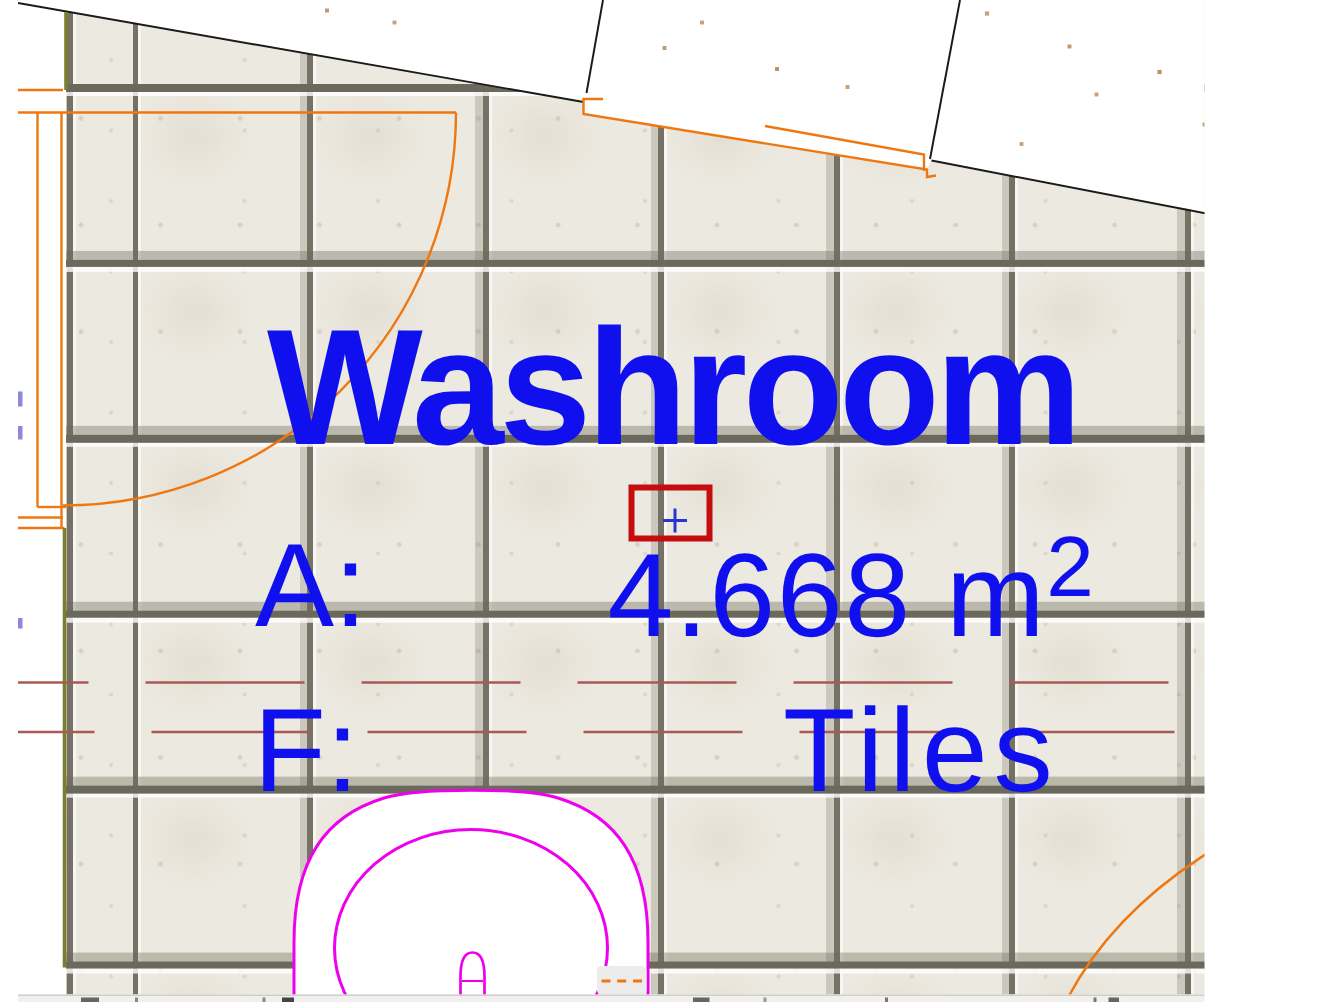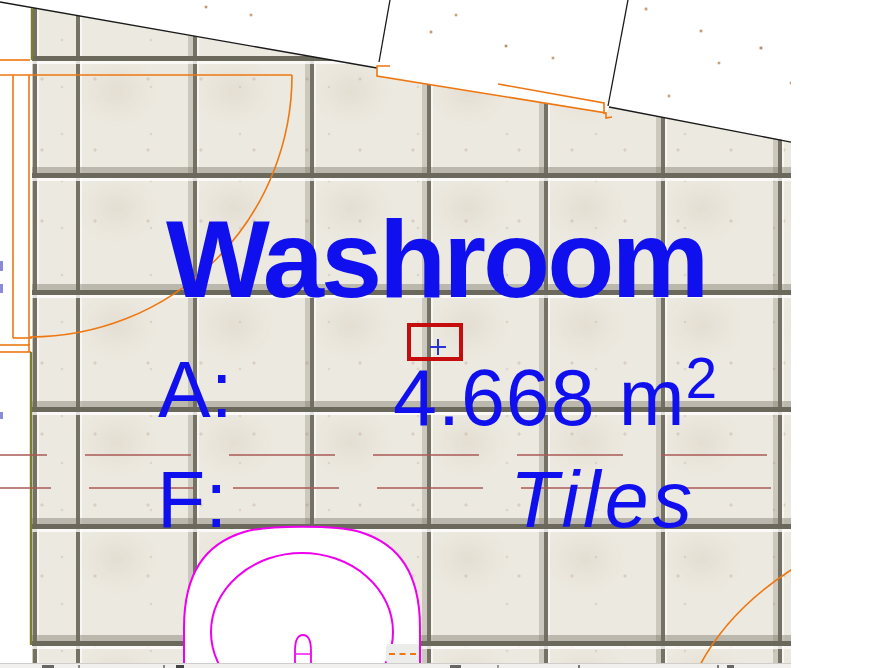--- a/index.html
+++ b/index.html
@@ -1,18 +1,18 @@
 <!DOCTYPE html>
 <html style="--blue: #1010ef; --orange: #ee7711; --magenta: #ee00ee; --selred: #c60d0d; --cross: #2a35cf; --dashred: #aa5a55; --olive: #7d7d2f; --grout: #6b695c; --tile: #ece9e0; --wall_black: #1a1a1a;"><head>
 <meta charset="utf-8">
 <style>
   html,body{margin:0;padding:0;background:#ffffff;}
   body{width:894px;height:668px;overflow:hidden;position:relative;
        font-family:"Liberation Sans",sans-serif;}
-  #canvas{position:absolute;left:0;top:0;width:791px;height:668px;overflow:hidden;text-align:center;}
+  #canvas{position:absolute;left:12px;top:0;width:791px;height:668px;overflow:hidden;text-align:center;}
 
   
   .tiles{
     position:absolute;left:32px;top:0;width:862px;height:663px;
     background-color:#ece9e0;
     background-image:
       repeating-linear-gradient(180deg,
         var(--grout,#6b695c) 0px, var(--grout,#6b695c) 5px,
         rgba(255,255,255,.78) 5px, rgba(255,255,255,.78) 8px,
         rgba(0,0,0,0) 8px, rgba(0,0,0,0) 111px,
@@ -32,21 +32,21 @@
   svg.overlay{position:absolute;left:0;top:0;}
 
   
   .stamp{position:absolute;color:var(--blue,#1010ef);white-space:pre;}
   .stamp.title{left:166px;top:204px;font-size:110px;font-weight:700;
                letter-spacing:-3px;line-height:1;}
   .row-a-label{left:158px;top:350px;font-size:79px;line-height:1;}
   .row-a-value{left:393px;top:350px;font-size:79px;line-height:1;letter-spacing:1px;}
   .row-a-value sup{font-size:57px;letter-spacing:0;}
   .row-f-label{left:157px;top:460px;font-size:79px;line-height:1;}
-  .row-f-value{left:510px;top:460px;font-size:79px;line-height:1;letter-spacing:4px;font-style:italic;}
+  .row-f-value{left:510px;top:460px;font-size:79px;line-height:1;letter-spacing:4px;}
 
   
   .selrect{position:absolute;left:407px;top:323px;width:56px;height:38px;
            border:4px solid var(--selred,#c60d0d);box-sizing:border-box;}
   .cross-h{position:absolute;left:430px;top:346px;width:16px;height:2px;background:var(--cross,#2a35cf);}
   .cross-v{position:absolute;left:437px;top:339px;width:2px;height:16px;background:var(--cross,#2a35cf);}
 
   
   .speckles{position:absolute;left:0;top:0;width:2px;height:2px;background:transparent;
     box-shadow:

